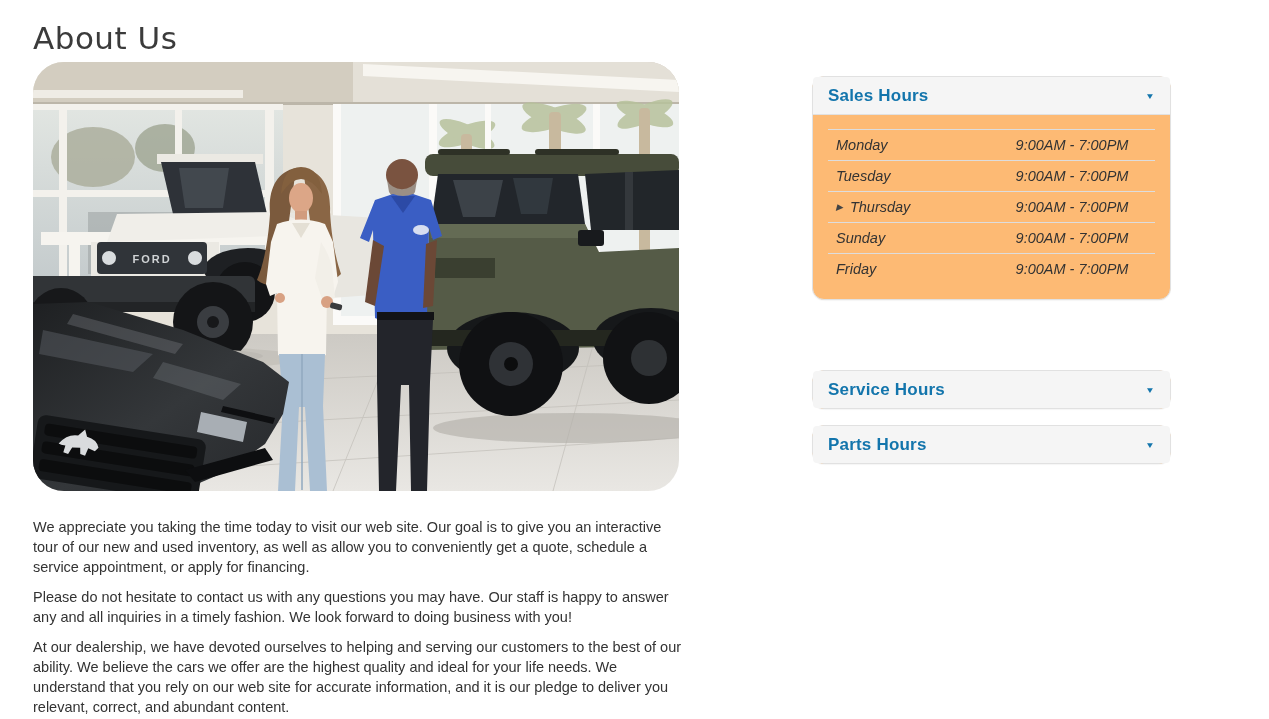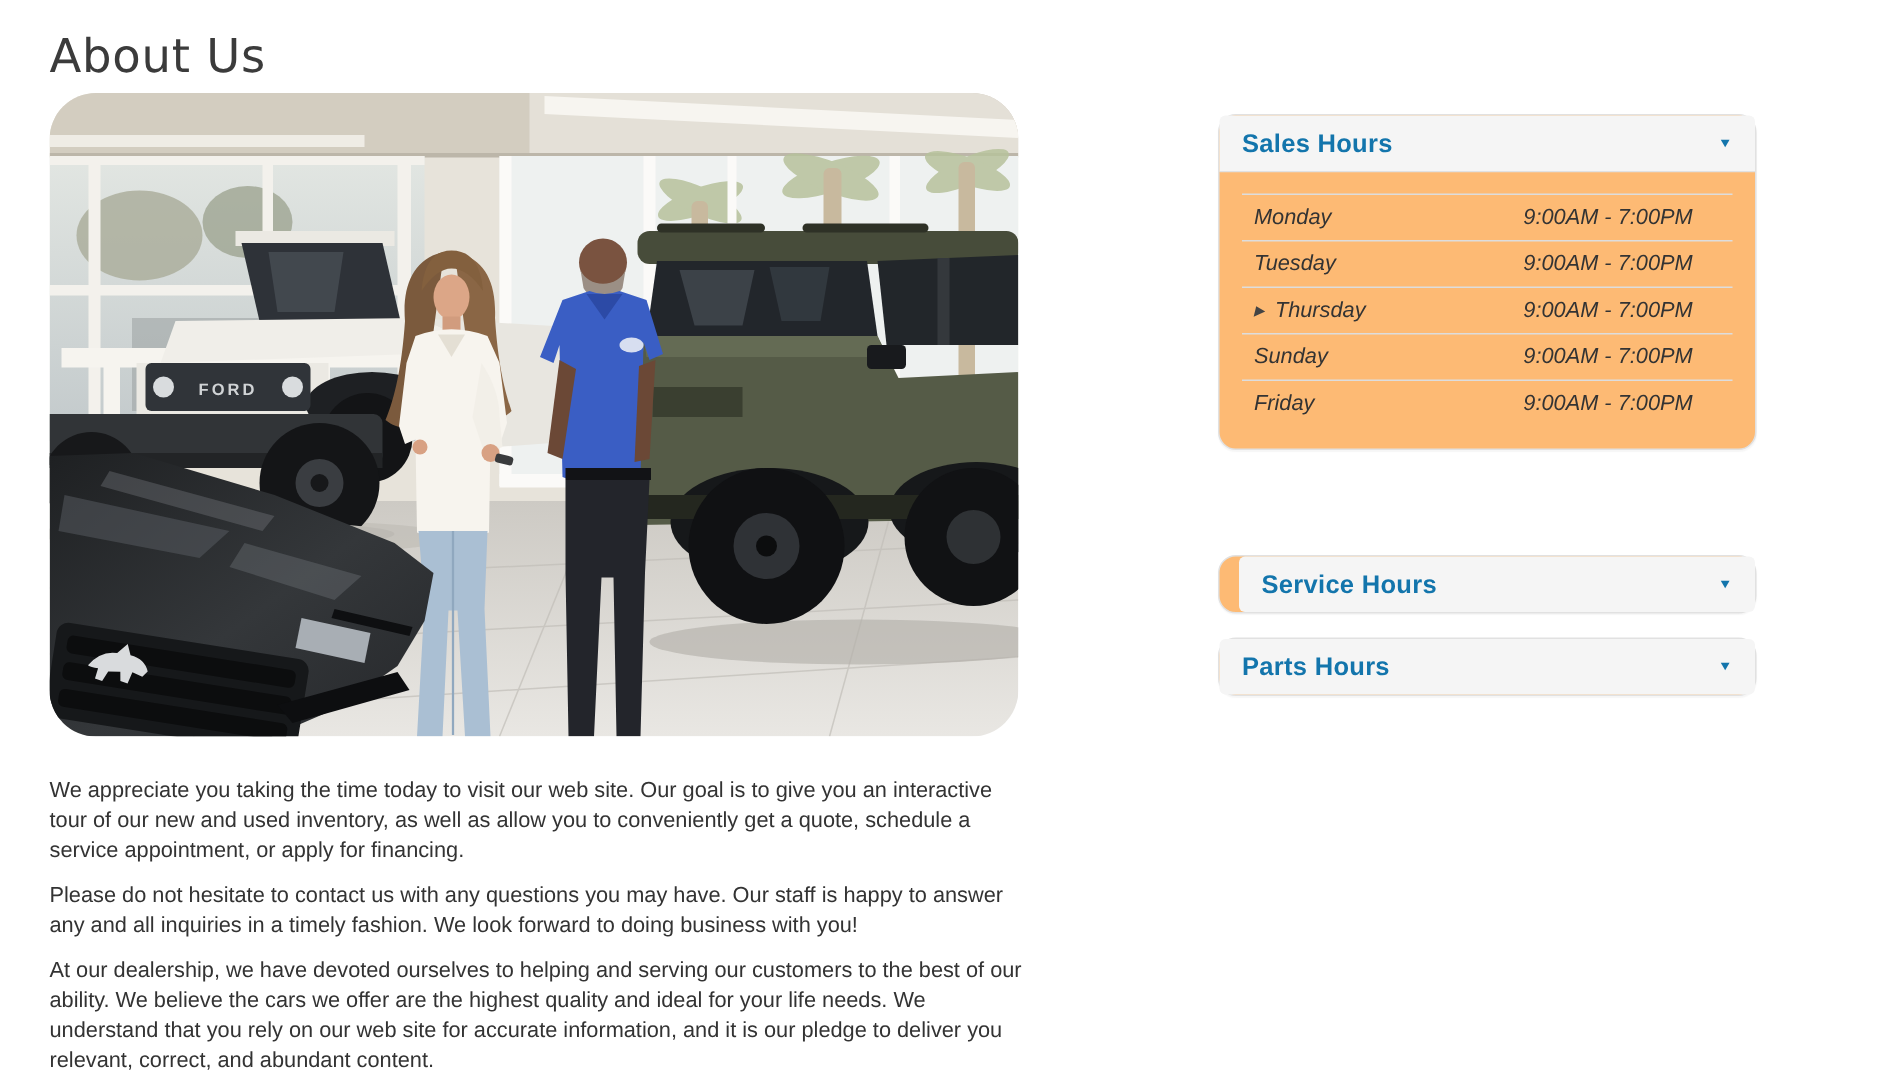--- a/index.html
+++ b/index.html
@@ -29,21 +29,21 @@
   .panel{position:absolute;left:0;width:359px;border:1px solid var(--panel-border);
     border-radius:12px;background:#fdba74;box-shadow:0 1px 1px rgba(0,0,0,.04);text-align:center;}
   .panel-header{display:flex;align-items:center;justify-content:space-between;
     background:var(--panel-bg);padding:0 15px;cursor:pointer;border-radius:4px;}
   .panel.expanded .panel-header{border-bottom:1px solid var(--panel-border);
     border-radius:4px 4px 0 0;}
   .panel-title{color:var(--accent-blue);font-size:17px;font-weight:bold;letter-spacing:.2px;}
   .caret{color:var(--accent-blue);font-size:10px;line-height:1;transform:scaleY(.85);}
   #sales-panel{top:76px;}
   #sales-panel .panel-header{height:38px;}
-  #service-panel{top:370px;padding-left:13px;}
+  #service-panel{top:370px;}
   #parts-panel{top:425px;}
   .collapsed-header{height:37px;}
   .panel-body{padding:14px 15px 15px 15px;}
   .hours-row{display:flex;align-items:center;height:31px;border-top:1px solid var(--row-divider);
     font-size:14.5px;color:var(--body-text);font-style:italic;}
   .day-cell{width:161px;padding-left:8px;display:flex;align-items:center;}
   .today-marker{font-size:9px;color:#444;margin-right:7px;line-height:1;}
   .hours-cell{flex:1;}
 </style>
 </head>

